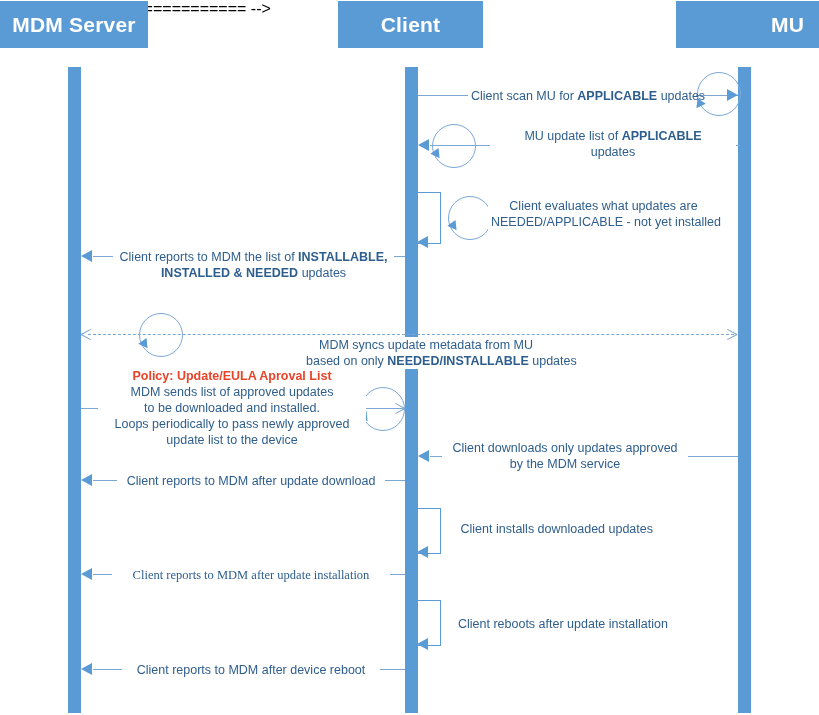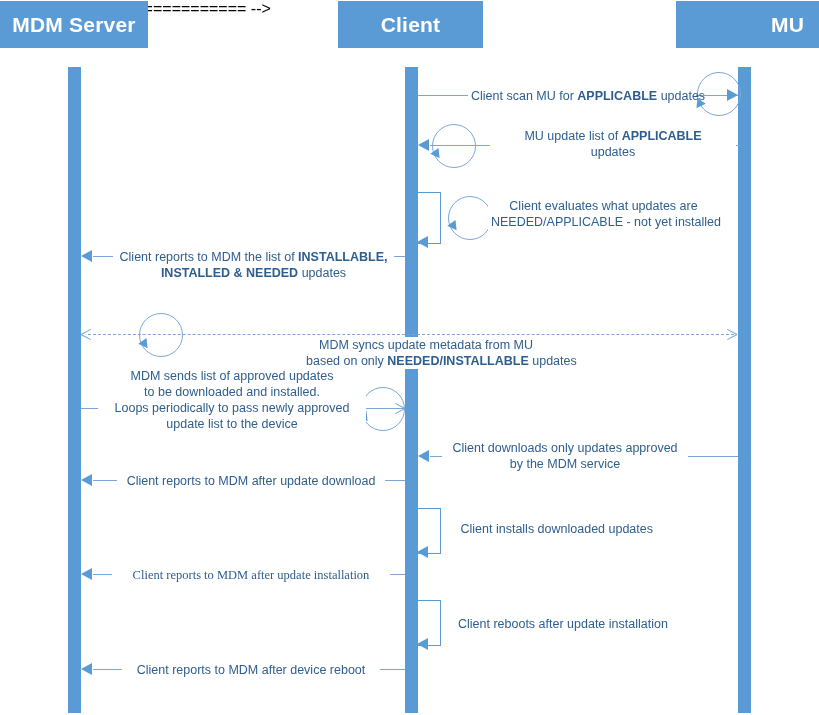--- a/index.html
+++ b/index.html
@@ -187,20 +187,21 @@
       <span>based on only </span><b>NEEDED/INSTALLABLE</b><span> updates</span>
     </span>
   </div>
 
   
   <div class="msg-line" style="left:81px;top:408px;width:324px;"></div>
   <div class="arrow-open right" style="left:394px;top:403px;"></div>
   <div class="loop-circle" style="left:361px;top:387px;width:42px;height:42px;"></div>
   <div class="loop-tip" style="left:360px;top:413px;transform:rotate(-35deg);"></div>
   <div class="label" style="left:98px;top:368px;width:262px;">
+    <span class="policy-title">Policy: Update/EULA Aproval List</span>
     <span>MDM sends list of approved updates</span><br>
     <span>to be downloaded and installed.</span><br>
     <span>Loops periodically to pass newly approved</span><br>
     <span>update list to the device</span>
   </div>
 
   
   <div class="msg-line" style="left:430px;top:456px;width:308px;"></div>
   <div class="arrow-left" style="left:418px;top:450px;"></div>
   <div class="label" style="left:442px;top:440px;width:240px;">

